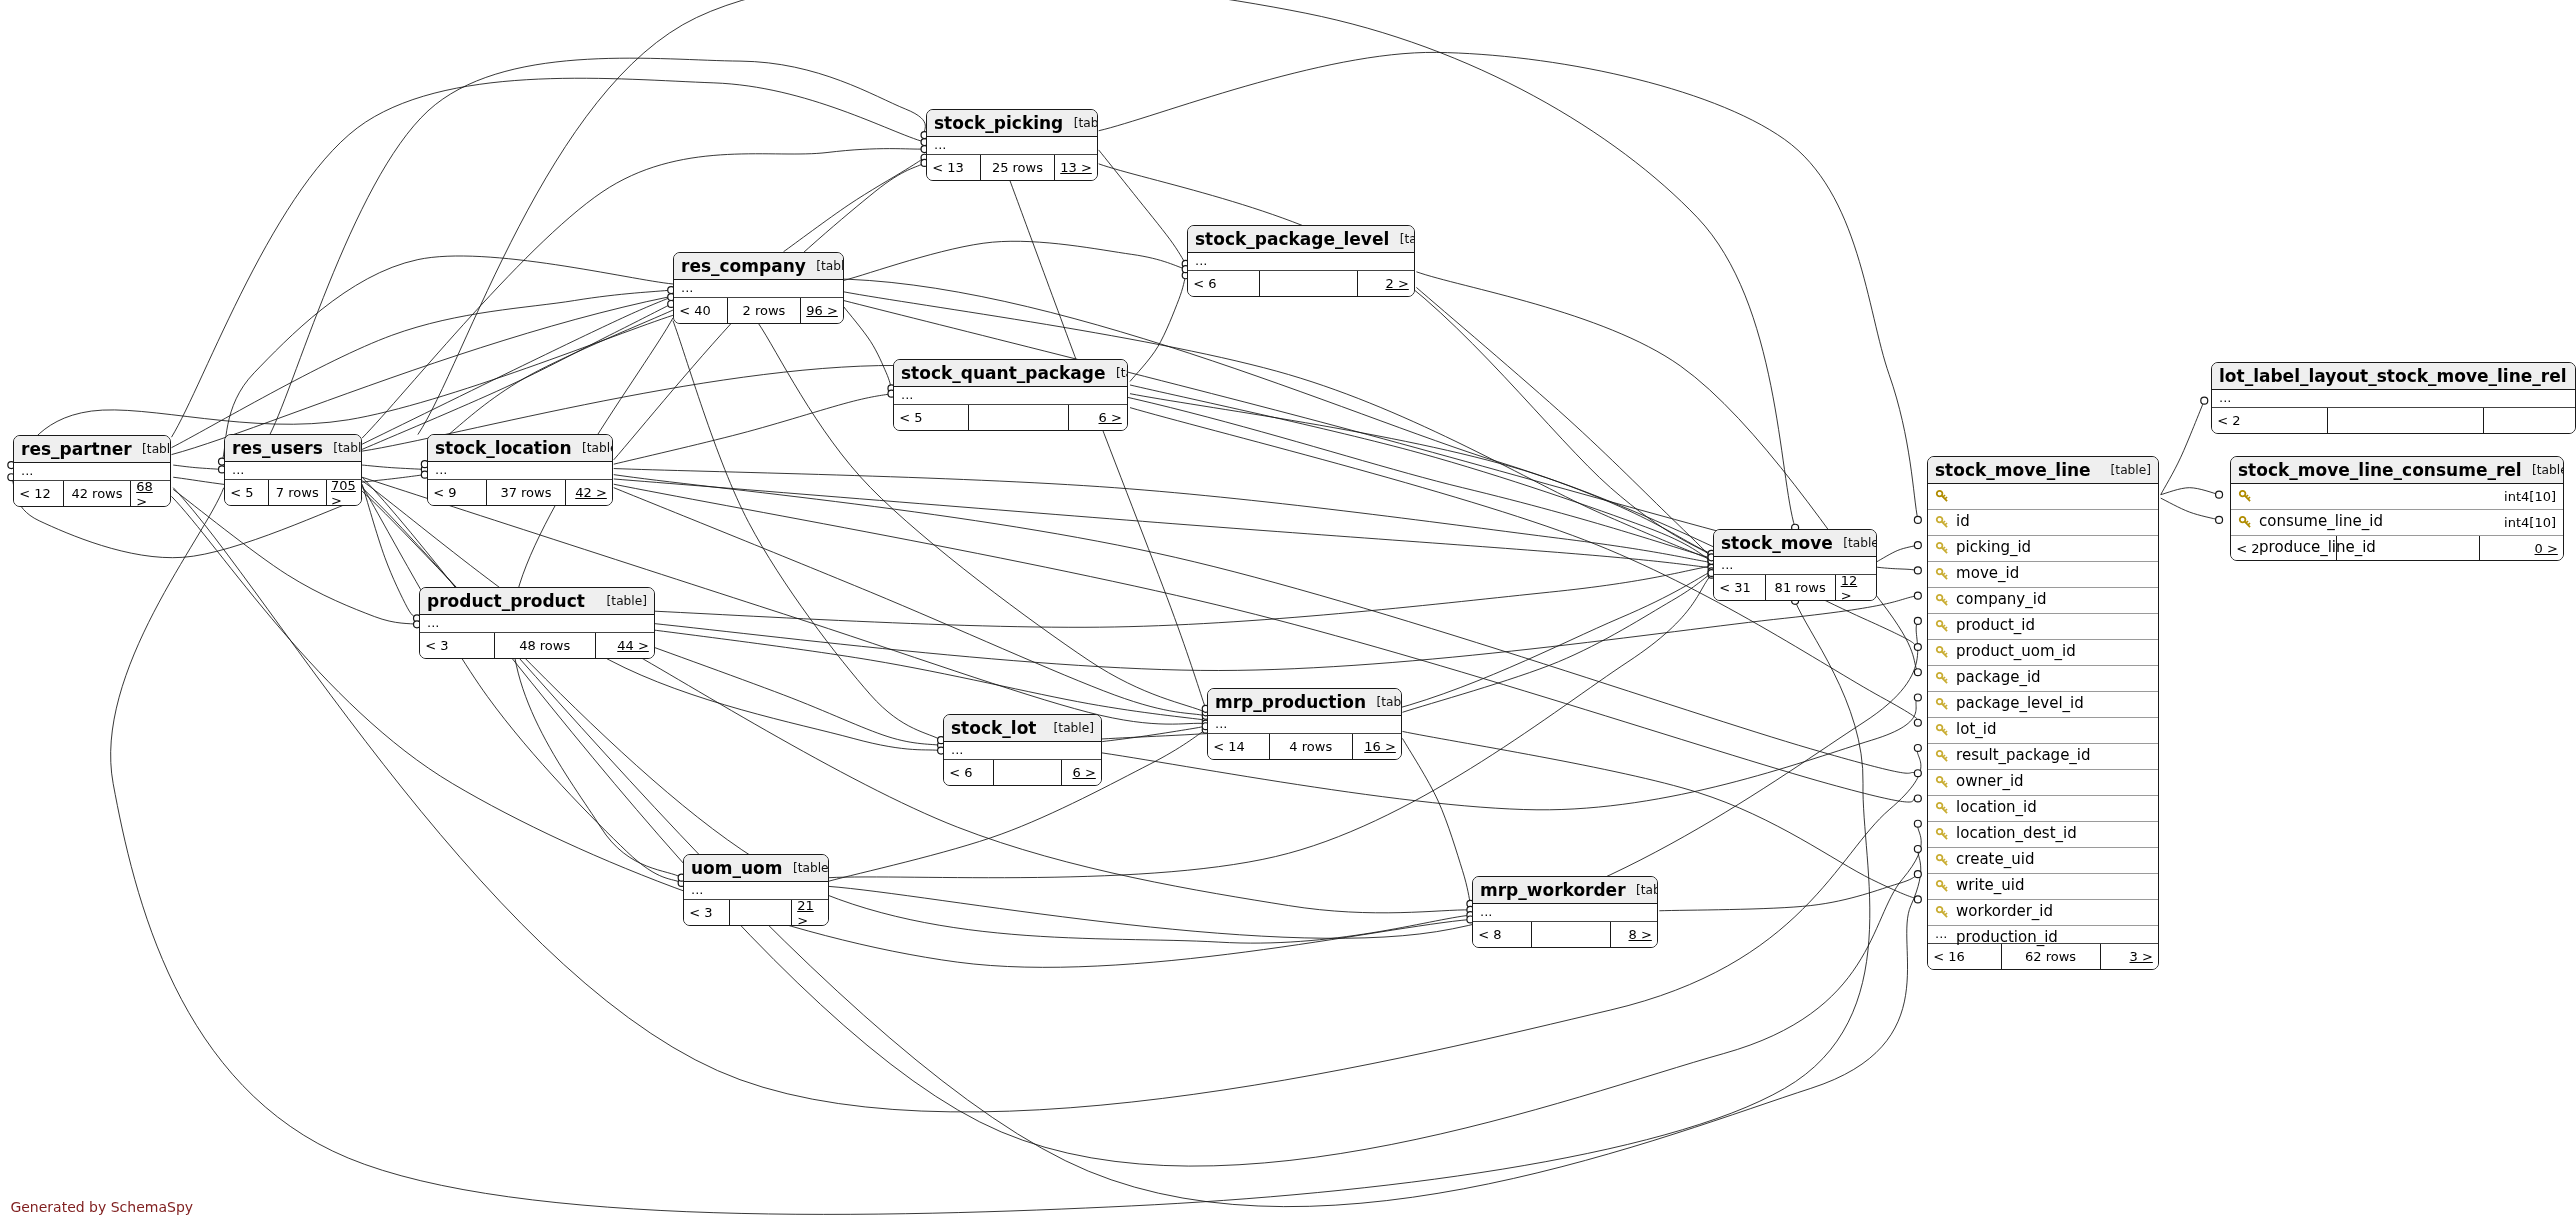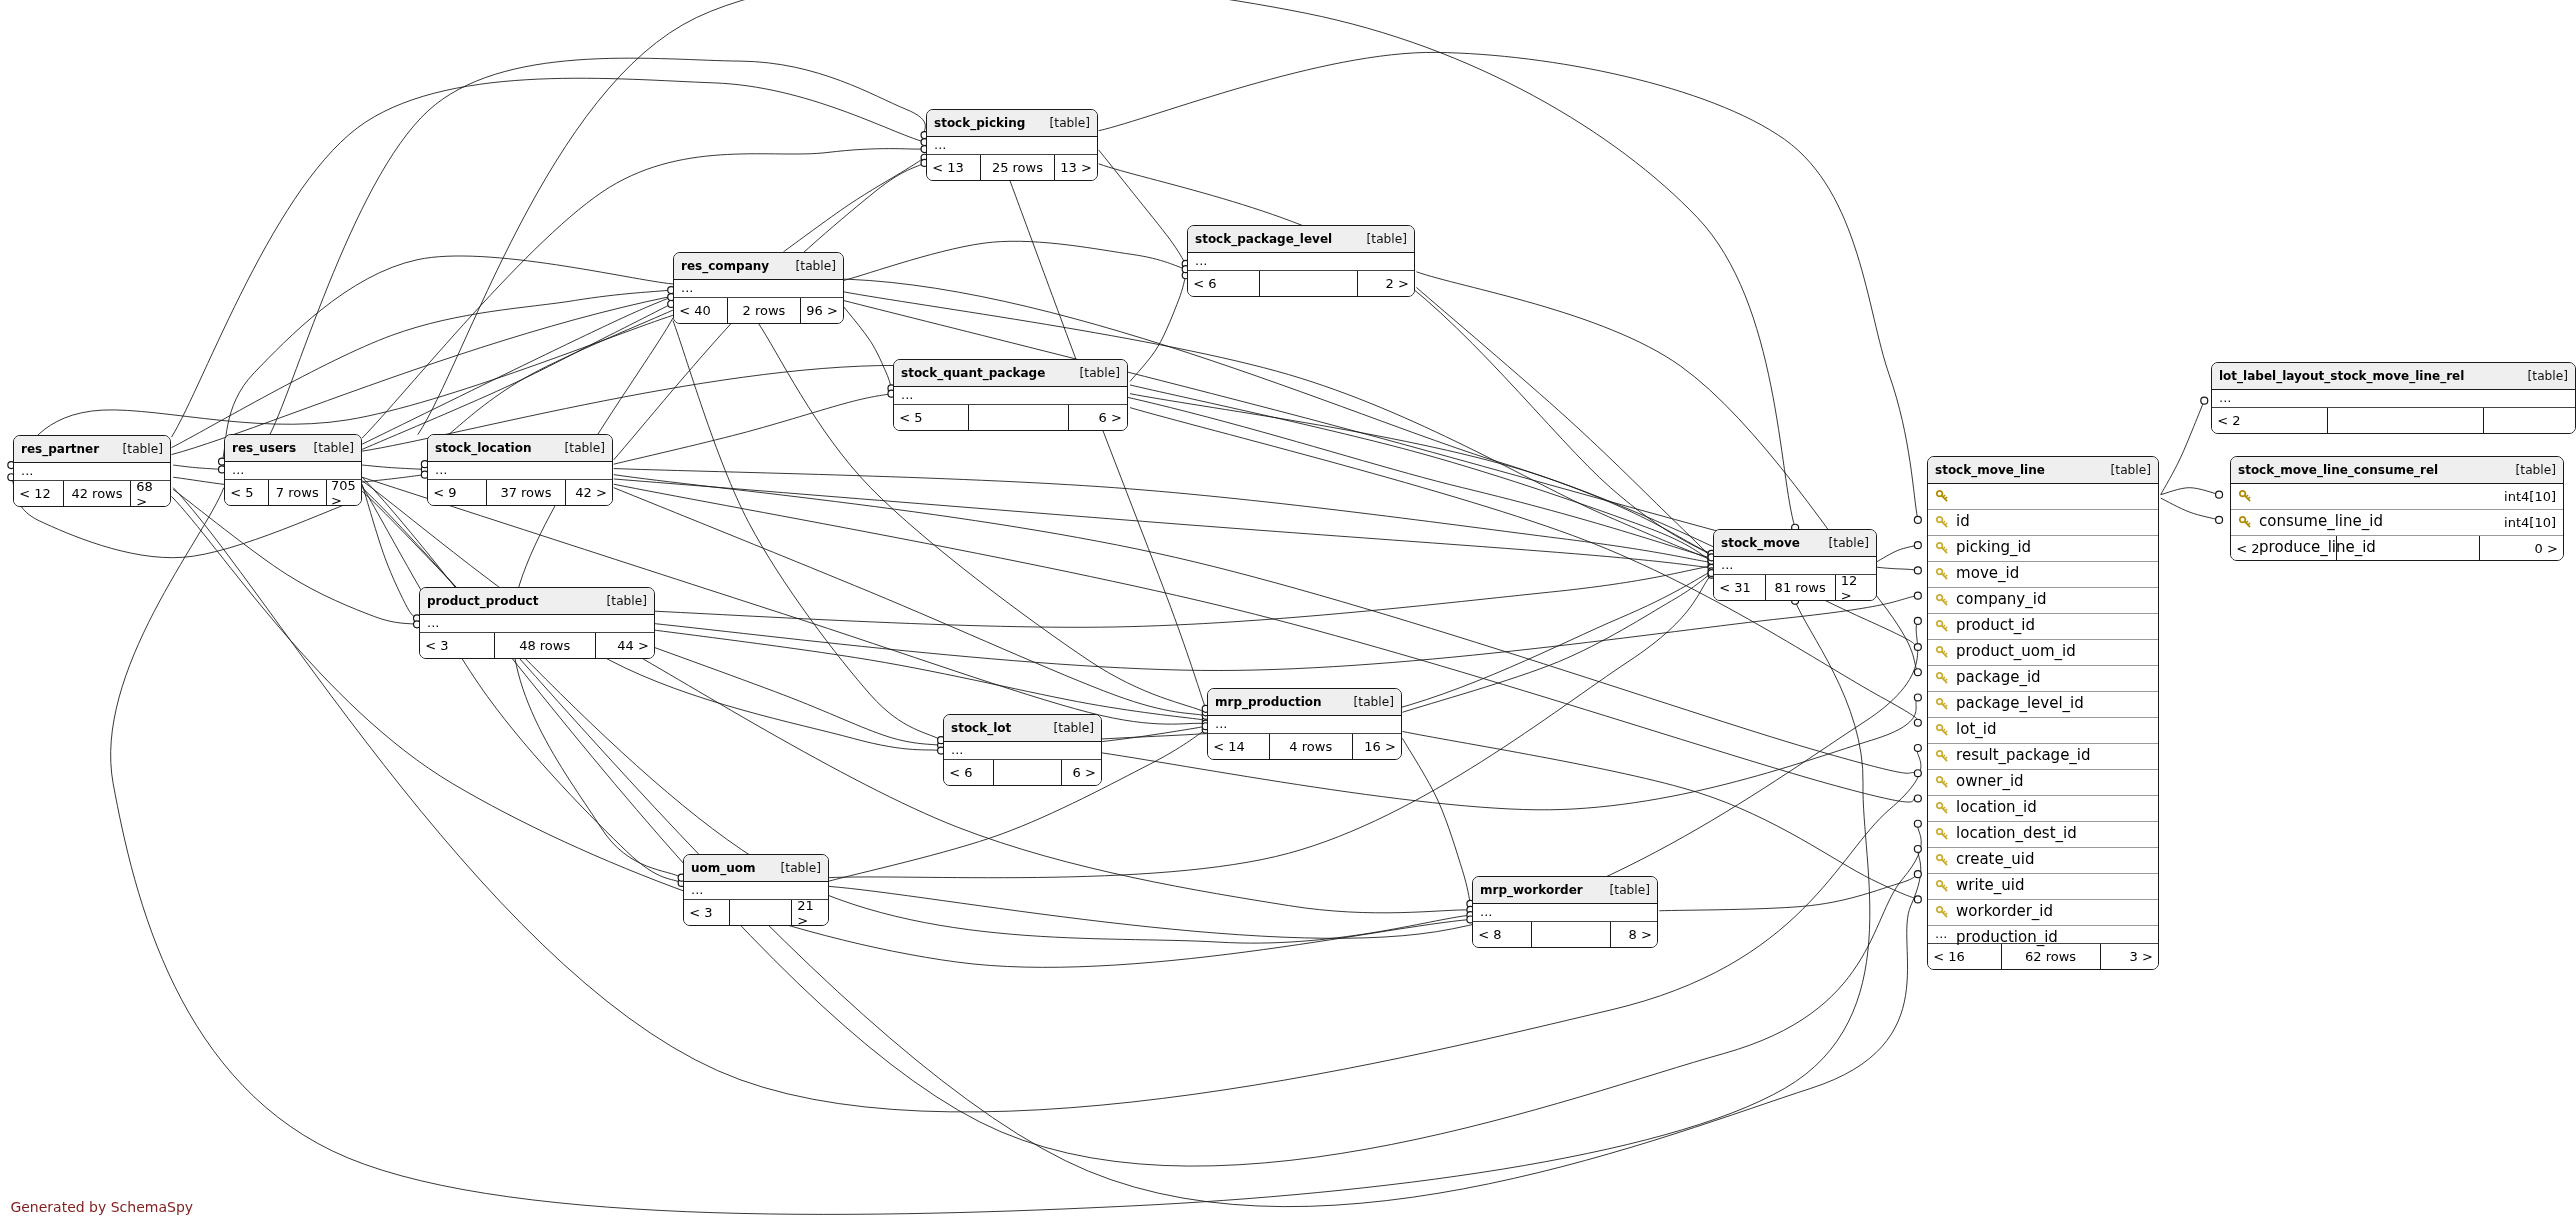--- a/index.html
+++ b/index.html
@@ -3,35 +3,35 @@
 <meta charset="utf-8">
 <style>
   html,body{margin:0;padding:0;background:#ffffff;font-family:"DejaVu Sans", "Liberation Sans", sans-serif;}
   #diagram{position:relative;width:2576px;height:1220px;overflow:hidden;background:#ffffff;}
   #edges{position:absolute;left:0;top:0;}
   .edge{fill:none;stroke:#181818;stroke-width:1.1px;stroke-opacity:.9;}
   .dot{fill:#ffffff;stroke:#181818;stroke-width:1.4px;}
   .tnode{position:absolute;background:#ffffff;border:0.9px solid #1a1a1a;border-radius:7px;overflow:hidden;box-sizing:border-box;}
   .tnode.emph{border-width:1.7px;}
   .thead{display:flex;justify-content:space-between;align-items:center;height:26px;padding:0 7px;background:#efefef;border-bottom:0.9px solid #1a1a1a;}
-  .tname{font-weight:bold;font-size:12px;white-space:nowrap;}
+  .tname{font-weight:bold;font-size:17px;white-space:nowrap;}
   .tkind{font-size:12.2px;color:#111;margin-left:10.4px;white-space:nowrap;}
   .tellipsis{height:17.4px;line-height:15.7px;padding:0 7px;font-size:13px;color:#111;border-bottom:0.9px solid #444;}
   .tcol{display:flex;align-items:center;height:25px;padding:0 7px;border-bottom:0.9px solid #9a9a9a;font-size:15px;gap:6.1px;background:#fff;}
   .cname{white-space:nowrap;margin-top:48px;}
   .ctype{margin-left:auto;font-size:13px;white-space:nowrap;}
   .key{width:15px;height:15px;flex:0 0 15px;display:inline-block;}
   .key svg{width:100%;height:100%;display:block;}
   .key.pk{color:#b08c00;}
   .key.fk{color:#c9ad33;}
   .tstats{display:flex;height:24.4px;font-size:13px;background:#fff;}
   .tstats span{display:flex;align-items:center;box-sizing:border-box;padding:0 5.2px;}
   .s-left{width:32%;justify-content:flex-start;border-right:0.9px solid #1a1a1a;}
   .s-center{flex:1;justify-content:center;border-right:0.9px solid #1a1a1a;}
-  .s-right{width:25%;justify-content:flex-end;}
+  .s-right{width:25%;justify-content:flex-end;text-decoration:underline;}
   #footer-note{position:absolute;left:10.4px;bottom:5.2px;font-size:14px;color:#7f1d1d;}
 </style>
 </head>
 <body>
 
 <div id="diagram">
   <svg id="edges" width="2576" height="1220" viewBox="0 0 2959 1401">
       <path d="M 1262 150 C 1326.7 135.0, 1518.7 58.3, 1650 60 C 1781.3 61.7, 1963.3 98.3, 2050 160 C 2136.7 221.7, 2144.5 357.2, 2170 430 C 2195.5 502.8, 2197.5 569.2, 2203 597" class="edge"></path>
       <circle cx="2203" cy="597" r="4" class="dot"></circle>
       <path d="M 2156 645 C 2160.0 642.8, 2172.2 635.2, 2180 632 C 2187.8 628.8, 2199.2 627.0, 2203 626" class="edge"></path>

